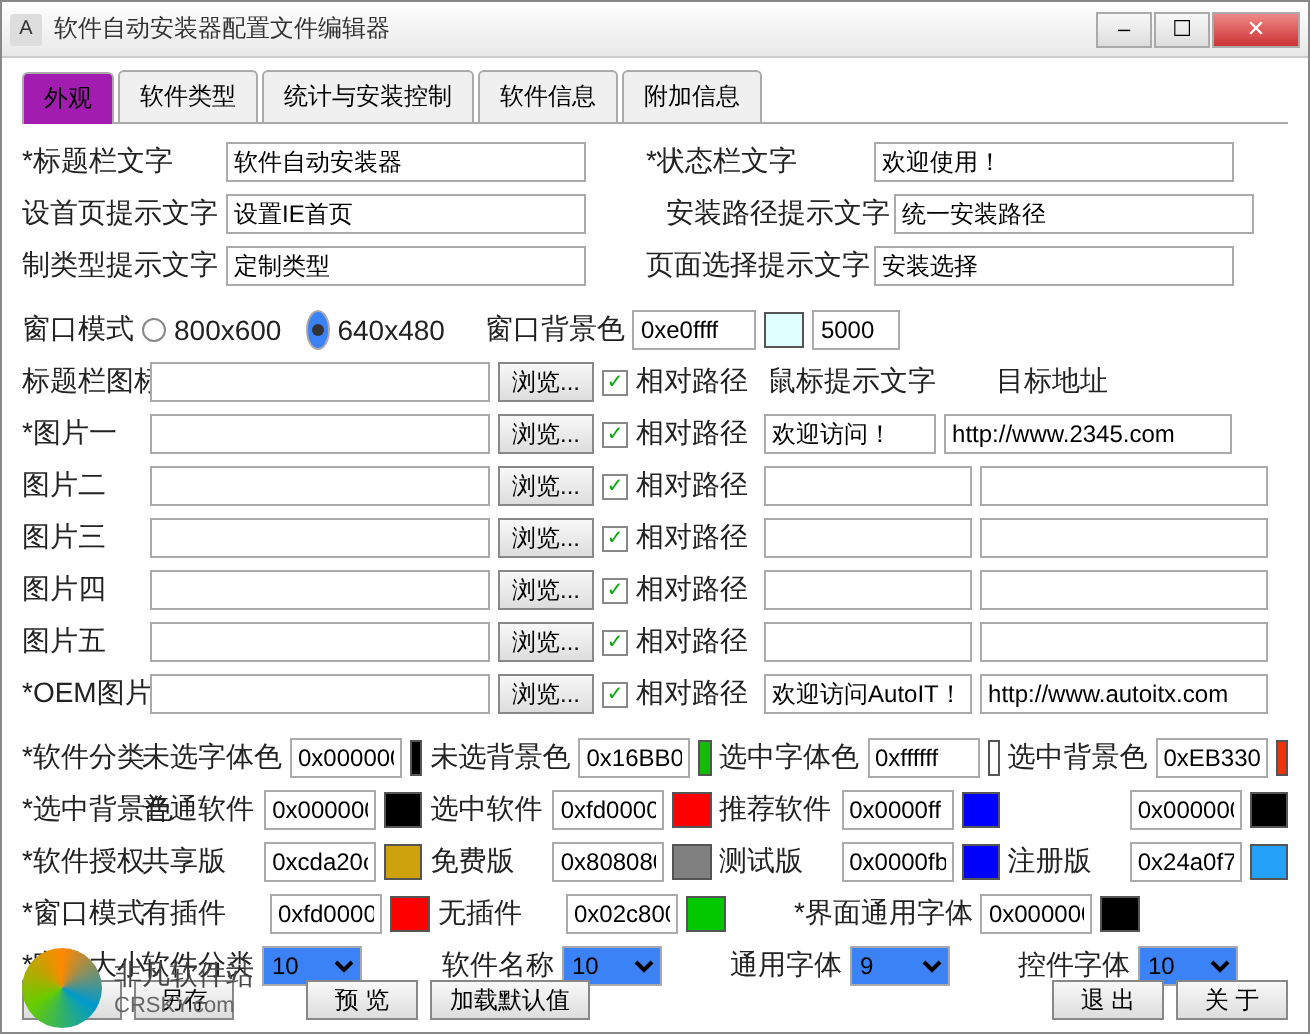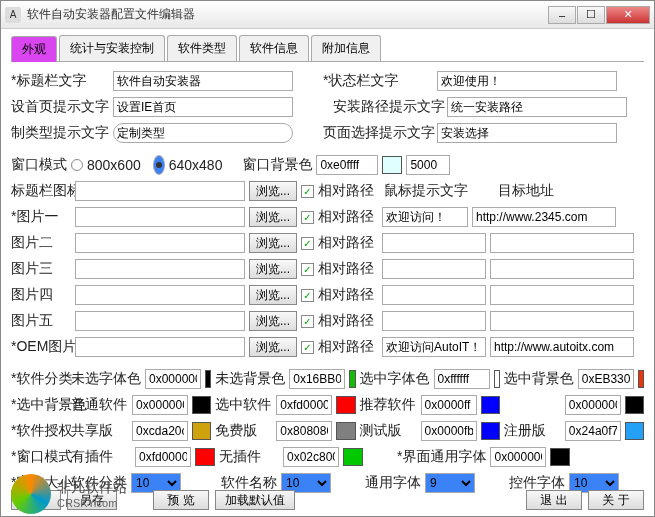--- a/index.html
+++ b/index.html
@@ -7,21 +7,21 @@
 .window { width: 655px; height: 517px; background: #fff; border: 1px solid #888; position: relative; }
 .titlebar { height: 28px; background: linear-gradient(#fff, #e8e8e8); border-bottom: 1px solid #ccc; display: flex; align-items: center; padding: 0 4px; }
 .titlebar-icon { width: 16px; height: 16px; background: #ddd; border-radius: 2px; margin-right: 6px; display: flex; align-items: center; justify-content: center; font-size: 10px; color: #333; }
 .titlebar-text { flex: 1; font-size: 12px; color: #333; }
 .win-btns { display: flex; gap: 1px; }
 .win-btn { width: 28px; height: 18px; border: 1px solid #aaa; background: linear-gradient(#f8f8f8,#ddd); font-size: 11px; display: flex; align-items: center; justify-content: center; cursor: pointer; }
 .win-btn.close { background: linear-gradient(#e88,#c33); color: #fff; width: 44px; }
 .client { padding: 6px 10px 6px 10px; }
 .tabs { display: flex; border-bottom: 1px solid #aaa; margin-bottom: 8px; }
 .tab { padding: 4px 10px; border: 1px solid #aaa; border-bottom: none; background: #f0f0f0; margin-right: 2px; border-radius: 3px 3px 0 0; cursor: pointer; font-size: 12px; }
-.tab.active { background: #d946ef; position: relative; top: 1px; }
+.tab.active { background: #a21caf; position: relative; top: 1px; }
 .row { display: flex; align-items: center; margin-bottom: 4px; gap: 4px; min-height: 22px; }
 .lbl { font-size: 14px; color: #222; white-space: nowrap; }
 .inp { height: 20px; border: 1px solid #aaa; padding: 0 3px; font-size: 12px; background: #fff; }
 .btn { height: 20px; border: 1px solid #888; background: linear-gradient(#f8f8f8,#ddd); font-size: 12px; padding: 0 6px; cursor: pointer; white-space: nowrap; }
 .chk { width: 13px; height: 13px; border: 1px solid #888; display: inline-flex; align-items: center; justify-content: center; font-size: 10px; color: #0a0; background: #fff; cursor: pointer; }
 .radio { width: 12px; height: 12px; border: 1px solid #888; border-radius: 50%; display: inline-flex; align-items: center; justify-content: center; cursor: pointer; }
 .radio.sel::after { content: ""; width: 6px; height: 6px; background: #333; border-radius: 50%; }
 .swatch { width: 20px; height: 18px; border: 1px solid #555; display: inline-block; }
 .sel { height: 20px; border: 1px solid #aaa; background: #3b82f6; font-size: 12px; }
 .section-gap { height: 6px; }
@@ -42,43 +42,43 @@
     <div class="win-btns">
       <div class="win-btn">–</div>
       <div class="win-btn">☐</div>
       <div class="win-btn close">✕</div>
     </div>
   </div>
 
   <div class="client">
     <div class="tabs">
       <div class="tab active">外观</div>
+      <div class="tab">软件类型</div>
       <div class="tab">统计与安装控制</div>
-      <div class="tab">软件类型</div>
       <div class="tab">软件信息</div>
       <div class="tab">附加信息</div>
     </div>
 
     <div class="row">
       <span class="lbl" style="width:98px">*标题栏文字</span>
       <input class="inp" style="width: 180px;" value="软件自动安装器">
       <span class="lbl" style="width:110px;margin-left:26px">*状态栏文字</span>
       <input class="inp" style="width: 180px;" value="欢迎使用！">
     </div>
 
     <div class="row">
       <span class="lbl" style="width:98px">设首页提示文字</span>
       <input class="inp" style="width: 180px;" value="设置IE首页">
       <span class="lbl" style="width:110px;margin-left:36px">安装路径提示文字</span>
       <input class="inp" style="width: 180px;" value="统一安装路径">
     </div>
 
     <div class="row">
       <span class="lbl" style="width:98px">制类型提示文字</span>
-      <input class="inp" style="width: 180px; border-radius: 10px;" value="定制类型">
+      <input class="inp" style="width: 180px;" value="定制类型">
       <span class="lbl" style="width:110px;margin-left:26px">页面选择提示文字</span>
       <input class="inp" style="width: 180px;" value="安装选择">
     </div>
 
     <div class="section-gap"></div>
 
     <div class="row">
       <span class="lbl" style="width:56px">窗口模式</span>
       <span class="radio"></span>
       <span class="lbl">800x600</span>

